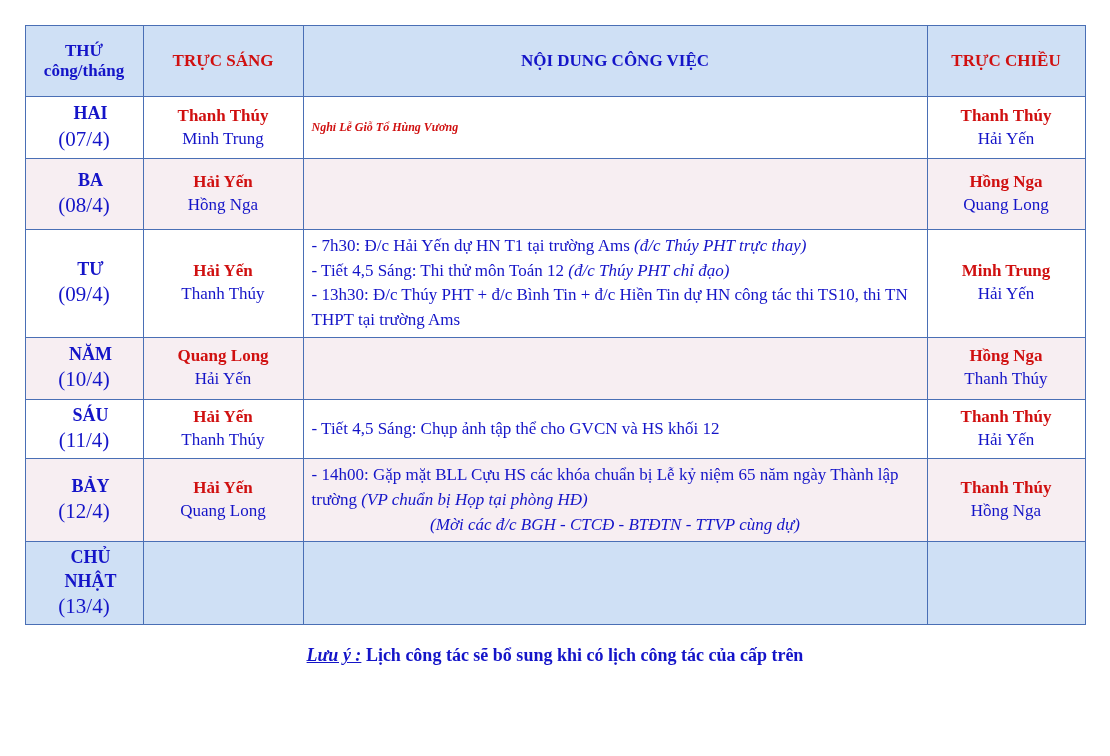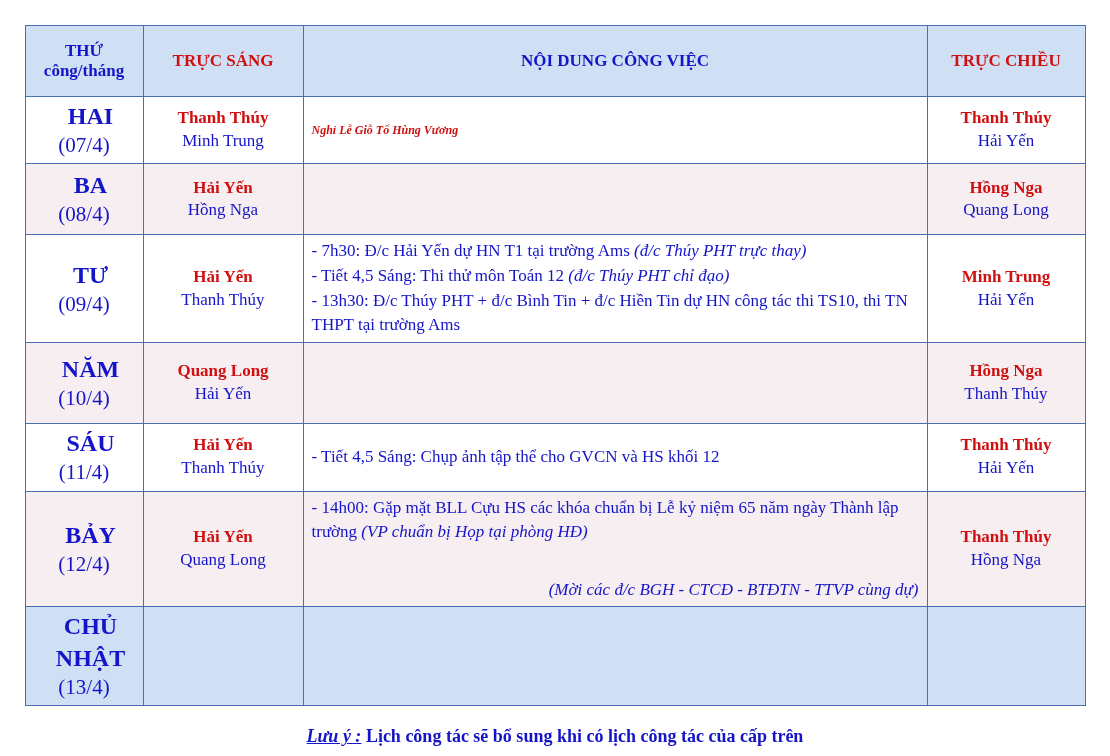--- a/index.html
+++ b/index.html
@@ -65,21 +65,21 @@
   col.c-content { width: 624px; }
   col.c-afternoon { width: 158px; }
 
   td.day {
     text-align: center;
     color: #1414c8;
     line-height: 1.3;
   }
   td.day .dow {
     font-weight: bold;
-    font-size: 24px;
+    font-size: 18px;
     display: block;
     margin-left: 13px;
   }
   td.day .date {
     font-size: 21px;
     display: block;
   }
   td.duty {
     text-align: center;
     line-height: 1.35;
@@ -203,21 +203,21 @@
           <span class="line">- 7h30: Đ/c Hải Yến dự HN T1 tại trường Ams <em>(đ/c Thúy PHT trực thay)</em></span>
           <span class="line">- Tiết 4,5 Sáng: Thi thử môn Toán 12 <em>(đ/c Thúy PHT chỉ đạo)</em></span>
           <span class="line">- 13h30: Đ/c Thúy PHT + đ/c Bình Tin + đ/c Hiền Tin dự HN công tác thi TS10, thi TN THPT tại trường Ams</span>
         </td>
         <td class="duty">
           <span class="n1">Minh Trung</span>
           <span class="n2">Hải Yến</span>
         </td>
       </tr>
 
-      <tr class="shade" style="height:81px;">
+      <tr class="shade" style="height:62px;">
         <td class="day">
           <span class="dow">NĂM</span>
           <span class="date">(10/4)</span>
         </td>
         <td class="duty">
           <span class="n1">Quang Long</span>
           <span class="n2">Hải Yến</span>
         </td>
         <td class="content"></td>
         <td class="duty">
@@ -248,21 +248,21 @@
         <td class="day">
           <span class="dow">BẢY</span>
           <span class="date">(12/4)</span>
         </td>
         <td class="duty">
           <span class="n1">Hải Yến</span>
           <span class="n2">Quang Long</span>
         </td>
         <td class="content">
           <span class="line">- 14h00: Gặp mặt BLL Cựu HS các khóa chuẩn bị Lễ kỷ niệm 65 năm ngày Thành lập trường <em>(VP chuẩn bị Họp tại phòng HĐ)</em></span>
-          <span class="line" style="text-align:right;display:block;margin-top:33px;"><em>(Mời các đ/c BGH - CTCĐ - BTĐTN - TTVP cùng dự)</em></span>
+          <span class="line" style="text-align:center;display:block;"><em>(Mời các đ/c BGH - CTCĐ - BTĐTN - TTVP cùng dự)</em></span>
         </td>
         <td class="duty">
           <span class="n1">Thanh Thúy</span>
           <span class="n2">Hồng Nga</span>
         </td>
       </tr>
 
       <tr class="sunday" style="height:54px;">
         <td class="day">
           <span class="dow">CHỦ NHẬT</span>

